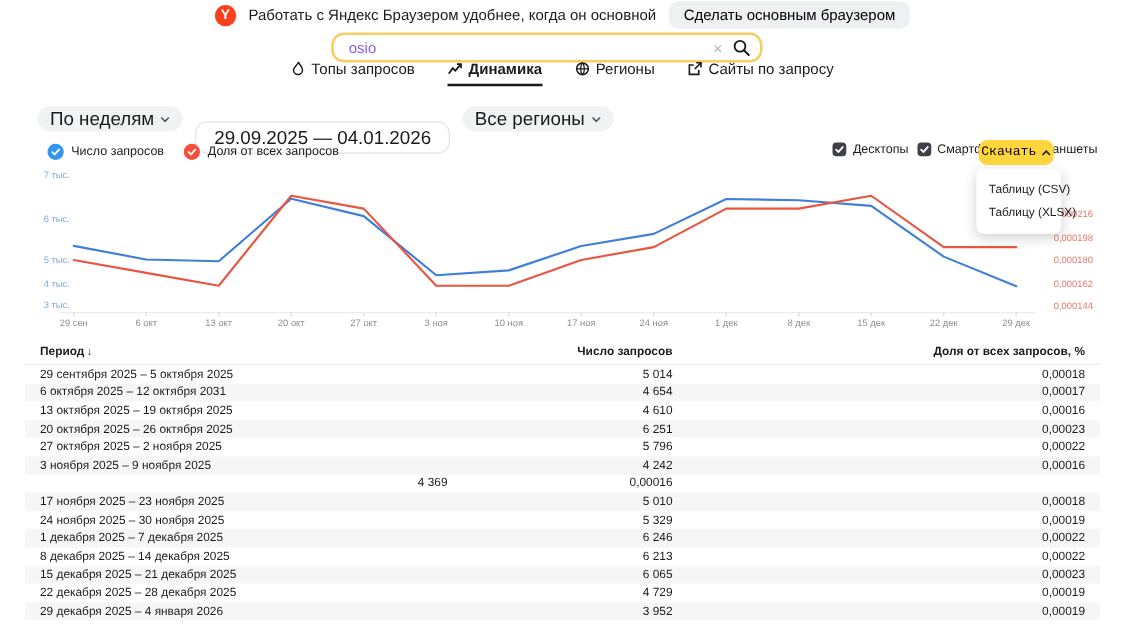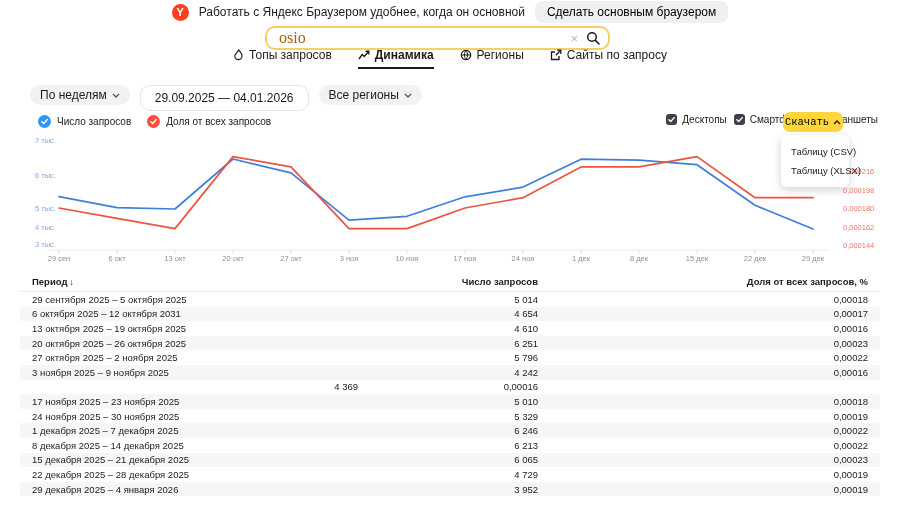--- a/index.html
+++ b/index.html
@@ -13,37 +13,37 @@
           color:#fff; font-weight:bold; font-size:11px; display:flex;
           align-items:center; justify-content:center; }
   .promo-text { font-size:12px; }
   .promo-btn { background:#eef0f2; border:none; border-radius:8px; padding:4px 12px;
                font-size:12px; font-family:inherit; cursor:pointer; }
 
   
   .searchbox { position:absolute; left:265px; top:26px; width:345px; height:24px;
                border:2px solid #f5cf63; border-radius:10px; background:#fff;
                display:flex; align-items:center; padding:0 8px 0 12px; gap:8px; }
-  .searchbox input { border:none; outline:none; flex:1; font-size:16px;
-                     font-family:Liberation Serif, serif; color:#a16207; background:transparent; }
+  .searchbox input { border:none; outline:none; flex:1; font-size:12px;
+                     font-family:Liberation Sans, sans-serif; color:#8b5cf6; background:transparent; }
   .clear-x { color:#b5b5b5; font-size:13px; cursor:pointer; line-height:1; }
 
   
   .tabs { position:absolute; left:0; top:48px; width:900px; height:24px;
           display:flex; align-items:flex-start; justify-content:center; gap:26px; }
   .tab { display:flex; align-items:center; gap:5px; font-size:12px; cursor:pointer;
          padding-bottom:5px; border-bottom:2px solid transparent; }
   .tab.active { font-weight:bold; border-bottom-color:#1b1b1b; }
   .tab svg { display:block; }
 
   
   .filters { position:absolute; left:30px; top:85px; height:20px; display:flex; gap:10px; }
   .pill { height:20px; display:flex; align-items:center; gap:5px; padding:0 10px;
-          border-radius:10px; background:#f1f2f4; font-size:12px; cursor:pointer; }
-  .pill.outline { background:#fff; border:1px solid #e3e3e3; padding:12px 14px; }
+          border-radius:10px; background:#f1f2f4; font-size:15px; cursor:pointer; }
+  .pill.outline { background:#fff; border:1px solid #e3e3e3; padding:12px 14px;margin-top:12px; }
   .devices { position:absolute; right:22px; top:86px; height:18px; display:flex;
              gap:7px; align-items:flex-start;margin-top:28px; }
   .device { display:flex; align-items:center; gap:5px; font-size:10px; cursor:pointer; }
   .cb { width:11px; height:11px; border-radius:3px; background:#3e4149; display:flex;
         align-items:center; justify-content:center; }
 
   
   .legend { position:absolute; left:38px; top:112px; height:18px; display:flex;
             gap:16px; align-items:center; }
   .legend-item { display:flex; align-items:center; gap:6px; font-size:10px; cursor:pointer; }

